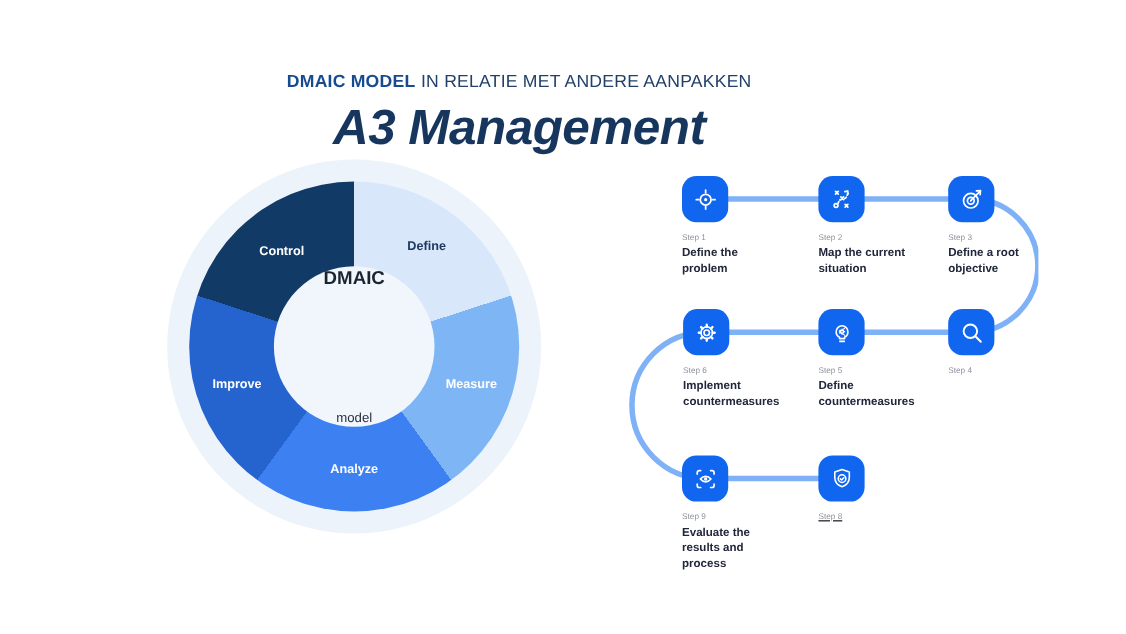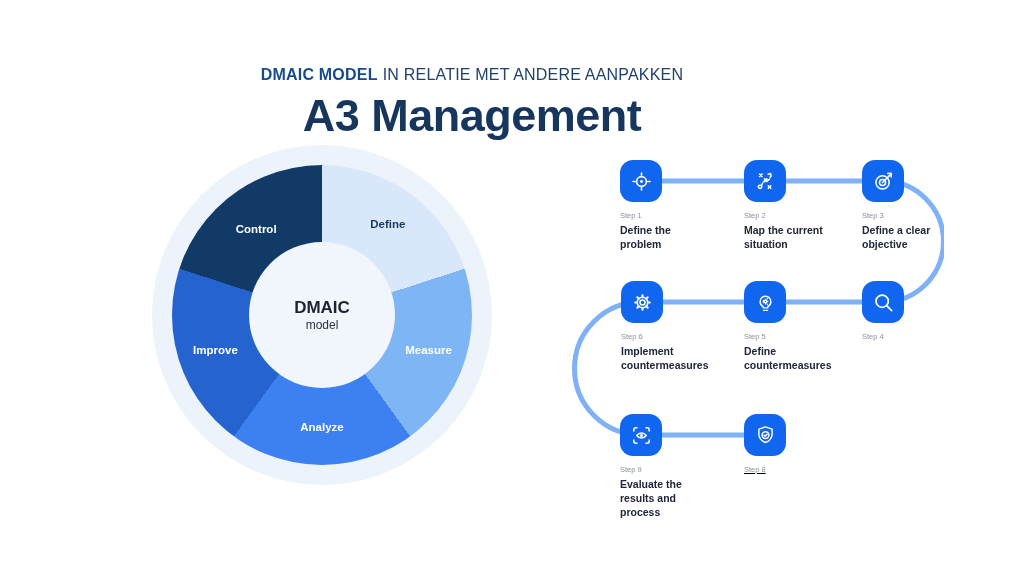--- a/index.html
+++ b/index.html
@@ -5,28 +5,28 @@
   html,body { margin:0; padding:0; background:#ffffff; }
   body { font-family:"Liberation Sans","DejaVu Sans",sans-serif; }
   .canvas { position:relative; width:944px; height:576px; background:#ffffff; overflow:hidden; }
 
   
   .kicker { position:absolute; top:66px; left:0; width:100%; text-align:center;
             font-size:16px; color:#21416b; letter-spacing:.2px; }
   .kicker .bold { font-weight:700; color:#174b90; }
   .kicker .rest { margin-left:.32em; }
   .title  { position:absolute; top:90px; left:0; width:100%; text-align:center;
-            font-size:45px; font-weight:700; color:#17365e; letter-spacing:-0.5px; }
+            font-size:45px; font-weight:700; color:#17365e; letter-spacing:-0.5px;font-style:italic; }
 
   
   .donut-area { position:absolute; left:152px; top:145px; width:340px; height:340px; }
   .halo  { position:absolute; inset:0; border-radius:50%; }
   .ring  { position:absolute; left:20px; top:20px; width:300px; height:300px; border-radius:50%; }
   .inner { position:absolute; left:97px; top:97px; width:146px; height:146px; border-radius:50%;
-           display:flex; flex-direction:column; align-items:center; justify-content:center; }
+           display:flex; flex-direction:column; align-items:center; justify-content:space-between; }
   .center-title { font-size:17px; font-weight:700; color:#1c2430; line-height:1.25; }
   .center-sub   { font-size:12px; color:#2a3240; line-height:1.25; }
   .seg-label { position:absolute; transform:translate(-50%,-50%); font-weight:700;
                font-size:11.5px; white-space:nowrap; }
 
   
   .connector { position:absolute; left:0; top:0; width:1024px; height:576px; pointer-events:none; }
   .step { position:absolute; width:100px; }
   .step-icon { width:42px; height:42px; border-radius:13px;
                display:flex; align-items:center; justify-content:center; }
@@ -155,21 +155,21 @@
 situation</div>
   </div>
 
   <div class="step" style="left: 862px; top: 160px;">
     <div class="step-icon" style="background: rgb(17, 102, 240);">
       <svg viewBox="0 0 24 24">
               <use href="#dartboard-arrow-icon"></use>
             </svg>
     </div>
     <div class="step-label">Step 3</div>
-    <div class="step-title">Define a clear
+    <div class="step-title">Define a root
 objective</div>
   </div>
 
   <div class="step" style="left: 862px; top: 281px;">
     <div class="step-icon" style="background: rgb(17, 102, 240);">
       <svg viewBox="0 0 24 24">
               <use href="#magnifier-icon"></use>
             </svg>
     </div>
     <div class="step-label">Step 4</div>

